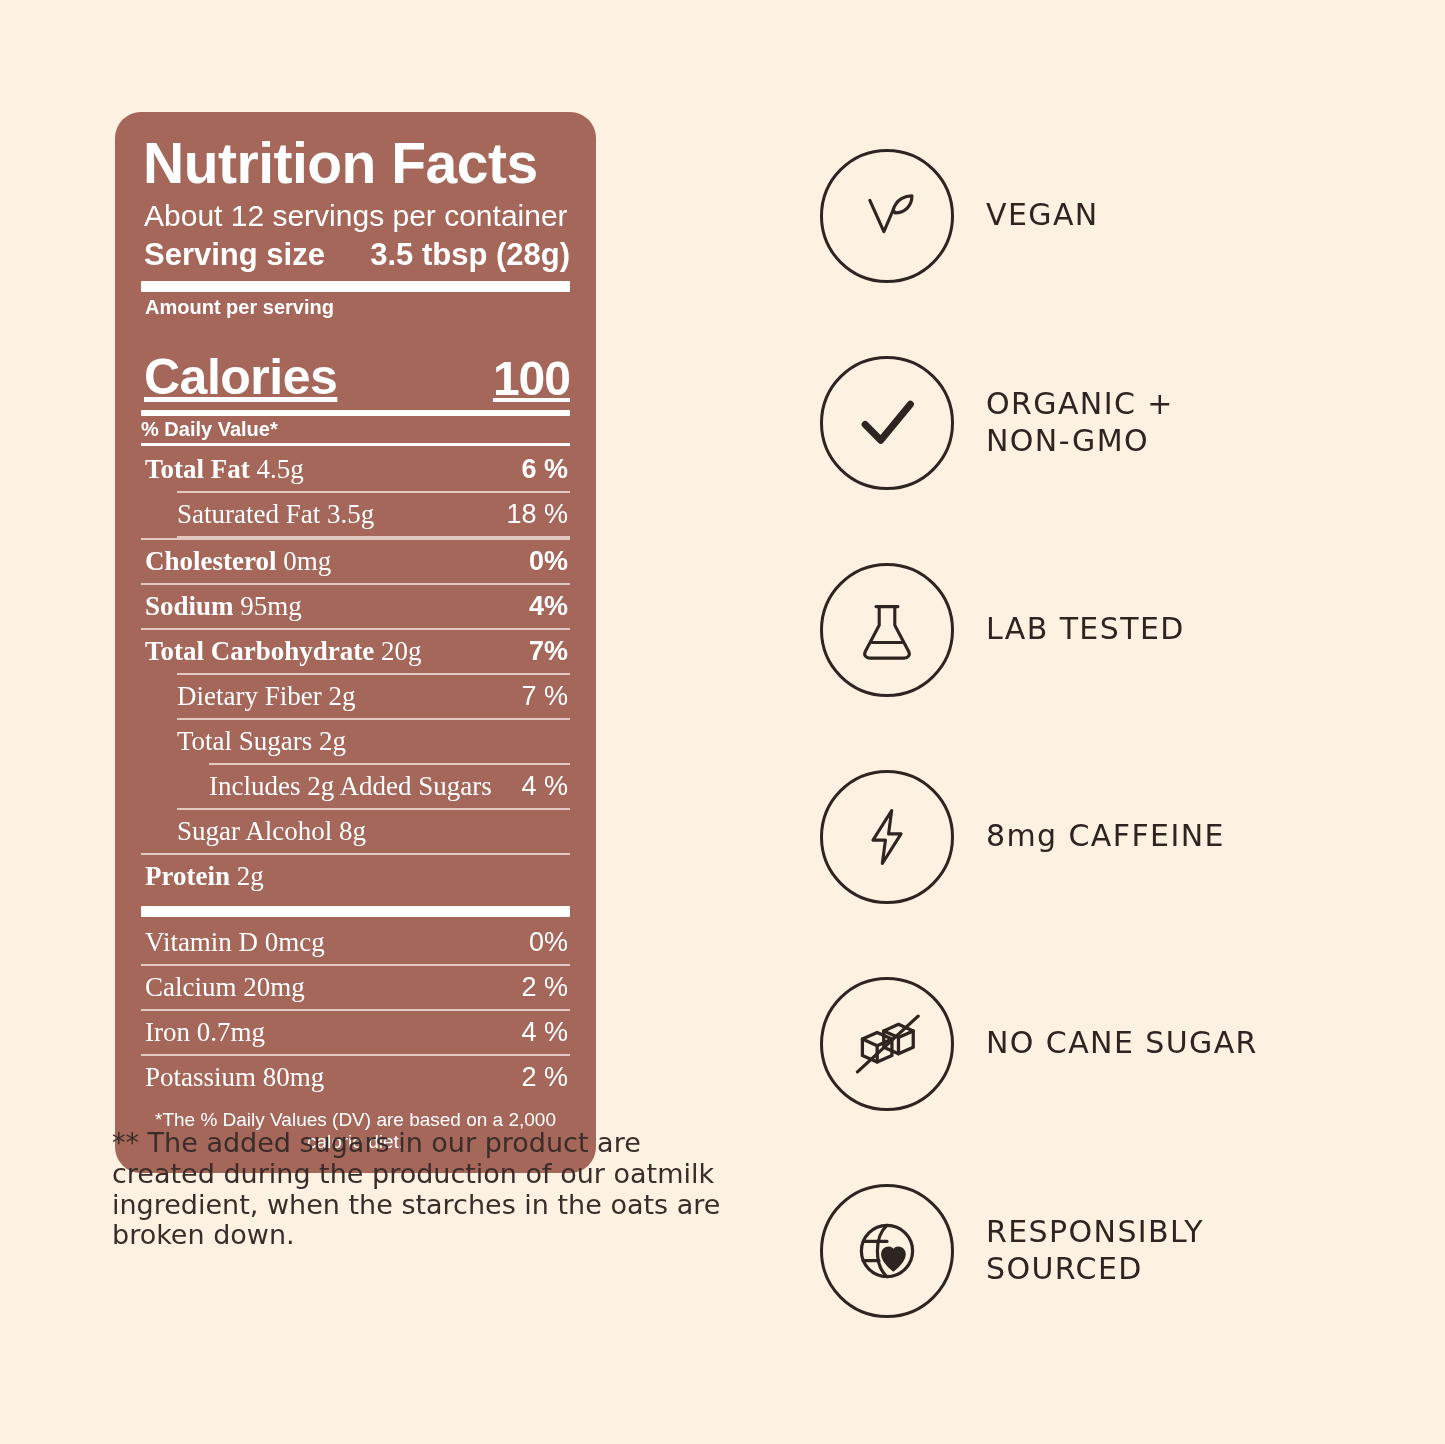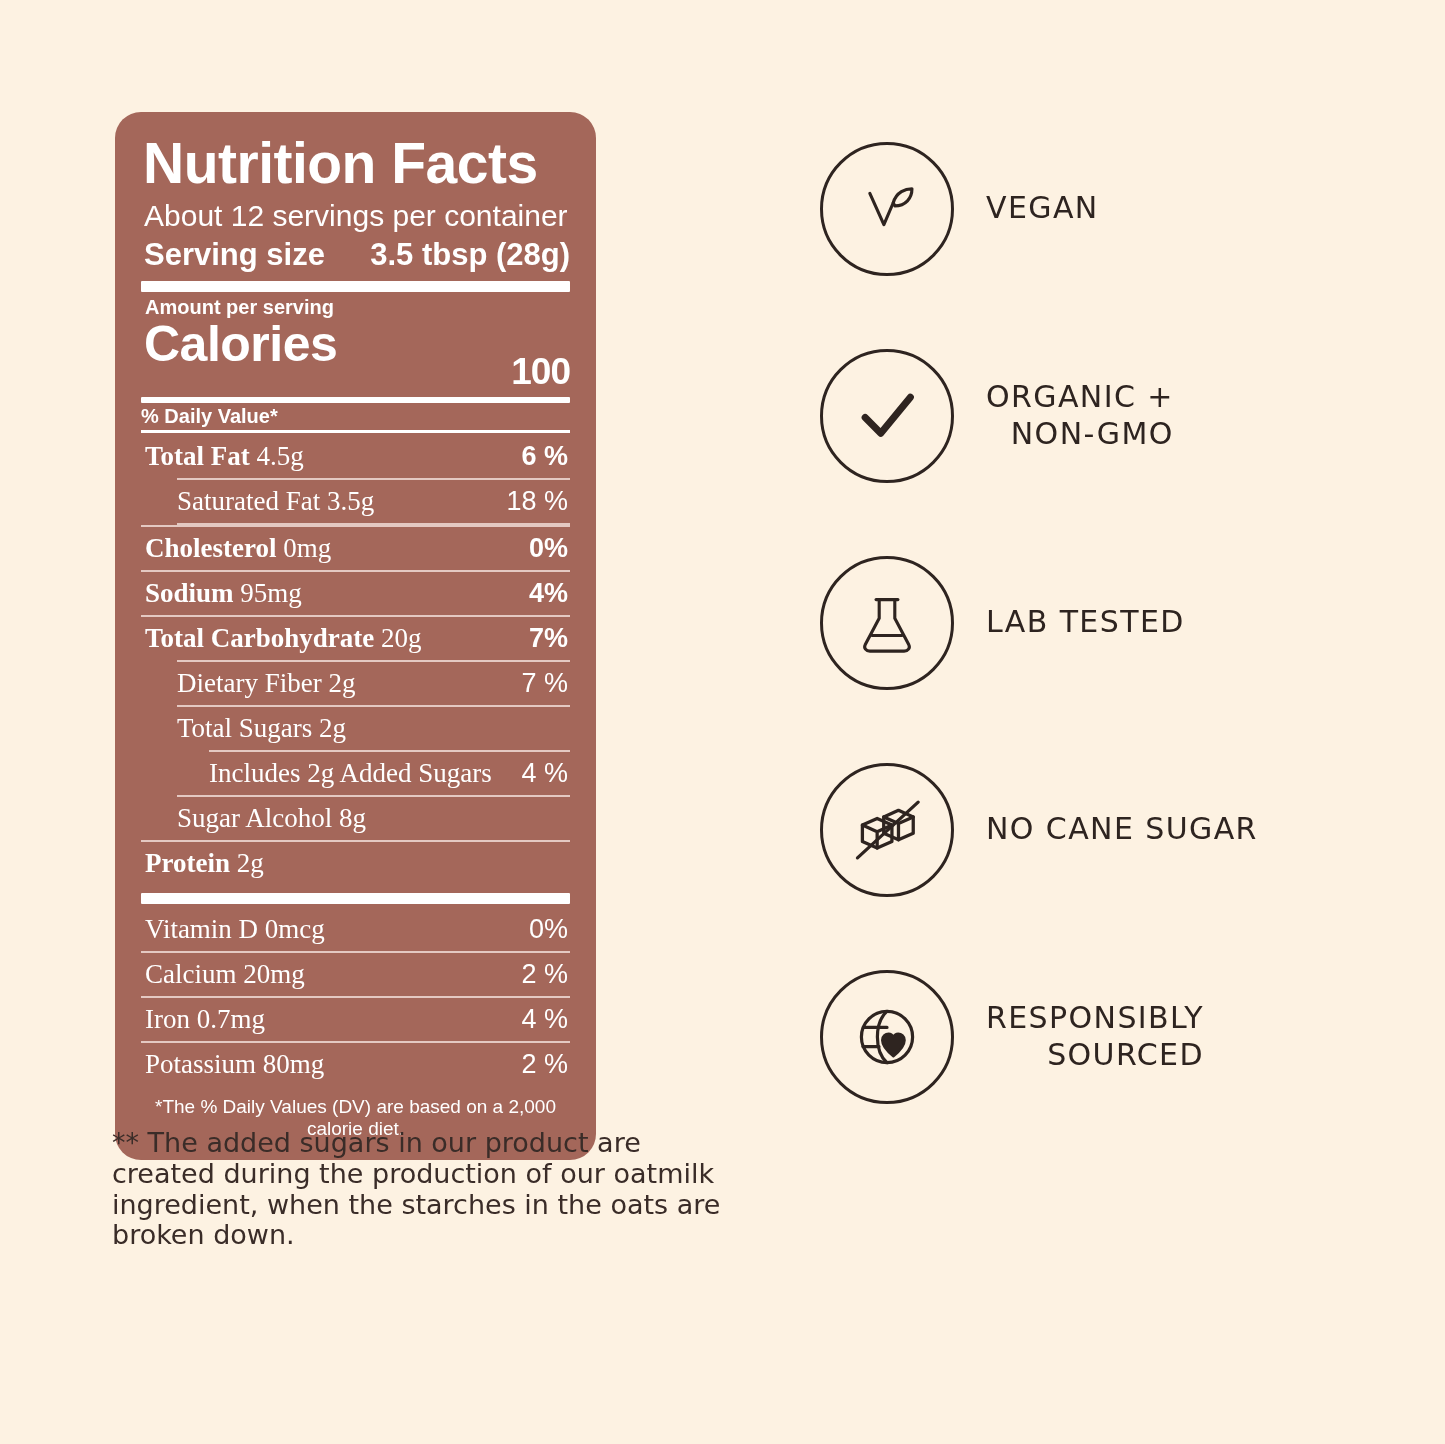--- a/index.html
+++ b/index.html
@@ -81,34 +81,35 @@
   .nf-amount {
     font-family: "Liberation Sans", sans-serif;
     font-weight: bold;
     font-size: 20px;
     padding-left: 4px;
     margin-top: 2px;
   }
   .nf-calories-row {
     display: flex;
     justify-content: space-between;
-    align-items: flex-start;
+    align-items: flex-end;
     padding-left: 3px;
     margin-top: -4px;
+    text-decoration: underline;
   }
   .nf-calories-label {
     font-family: "Liberation Sans", sans-serif;
     font-weight: bold;
     font-size: 50px;
     letter-spacing: -0.5px;
   }
   .nf-calories-value {
     font-family: "Liberation Sans", sans-serif;
     font-weight: bold;
-    font-size: 37px;
+    font-size: 48px;
     letter-spacing: -1px;
     margin-top: 36px;
   }
   .nf-dv-header {
     text-align: left;
     font-family: "Liberation Sans", sans-serif;
     font-weight: bold;
     font-size: 20px;
     padding-right: 2px;
     margin-top: 2px;
@@ -153,23 +154,22 @@
     font-family: "DejaVu Sans", sans-serif;
     font-size: 27px;
     line-height: 1.14;
     font-weight: 500;
   }
 
   
   .badges {
     position: absolute;
     left: 820px;
-    top: 105px;
+    top: 112px;
     width: 570px;
-    text-align: right;
   }
   .badge {
     display: flex;
     align-items: center;
     height: 207px;
   }
   .badge-circle {
     width: 134px;
     height: 134px;
     border: 3px solid #2e2420;
@@ -321,20 +321,28 @@
           <svg viewBox="0 0 100 100" width="78" height="78">
             <path d="M40 20 L40 44 L22 78 C20 82 23 86 28 86 L72 86 C77 86 80 82 78 78 L60 44 L60 20" stroke="#2e2420" fill="none" stroke-width="4" stroke-linecap="round" stroke-linejoin="round"></path>
             <path d="M36 20 L64 20" stroke="#2e2420" fill="none" stroke-width="4" stroke-linecap="round" stroke-linejoin="round"></path>
             <path d="M31 66 L69 66" stroke="#2e2420" fill="none" stroke-width="4" stroke-linecap="round" stroke-linejoin="round"></path>
           </svg>
         </div>
         <div class="badge-label">LAB TESTED</div>
       </div>
       <div class="badge">
         <div class="badge-circle">
+          <svg viewBox="0 0 100 100" width="78" height="78">
+            <path d="M56 16 L32 54 L48 54 L44 84 L68 46 L52 46 Z" stroke="#2e2420" fill="none" stroke-width="4" stroke-linecap="round" stroke-linejoin="round"></path>
+          </svg>
+        </div>
+        <div class="badge-label">8mg CAFFEINE</div>
+      </div>
+      <div class="badge">
+        <div class="badge-circle">
           <svg viewBox="0 0 100 100" width="82" height="82">
             <path d="M20 44 L38 36 L56 44 L56 64 L38 72 L20 64 Z" stroke="#2e2420" fill="none" stroke-width="4" stroke-linecap="round" stroke-linejoin="round"></path>
             <path d="M20 44 L38 52 L56 44 M38 52 L38 72" stroke="#2e2420" fill="none" stroke-width="4" stroke-linecap="round" stroke-linejoin="round"></path>
             <path d="M46 34 L64 26 L82 34 L82 54 L64 62 L46 54 Z" stroke="#2e2420" fill="none" stroke-width="4" stroke-linecap="round" stroke-linejoin="round"></path>
             <path d="M46 34 L64 42 L82 34 M64 42 L64 62" stroke="#2e2420" fill="none" stroke-width="4" stroke-linecap="round" stroke-linejoin="round"></path>
             <path d="M14 84 L88 16" stroke="#2e2420" fill="none" stroke-width="4" stroke-linecap="round"></path>
           </svg>
         </div>
         <div class="badge-label">NO CANE SUGAR</div>
       </div>

